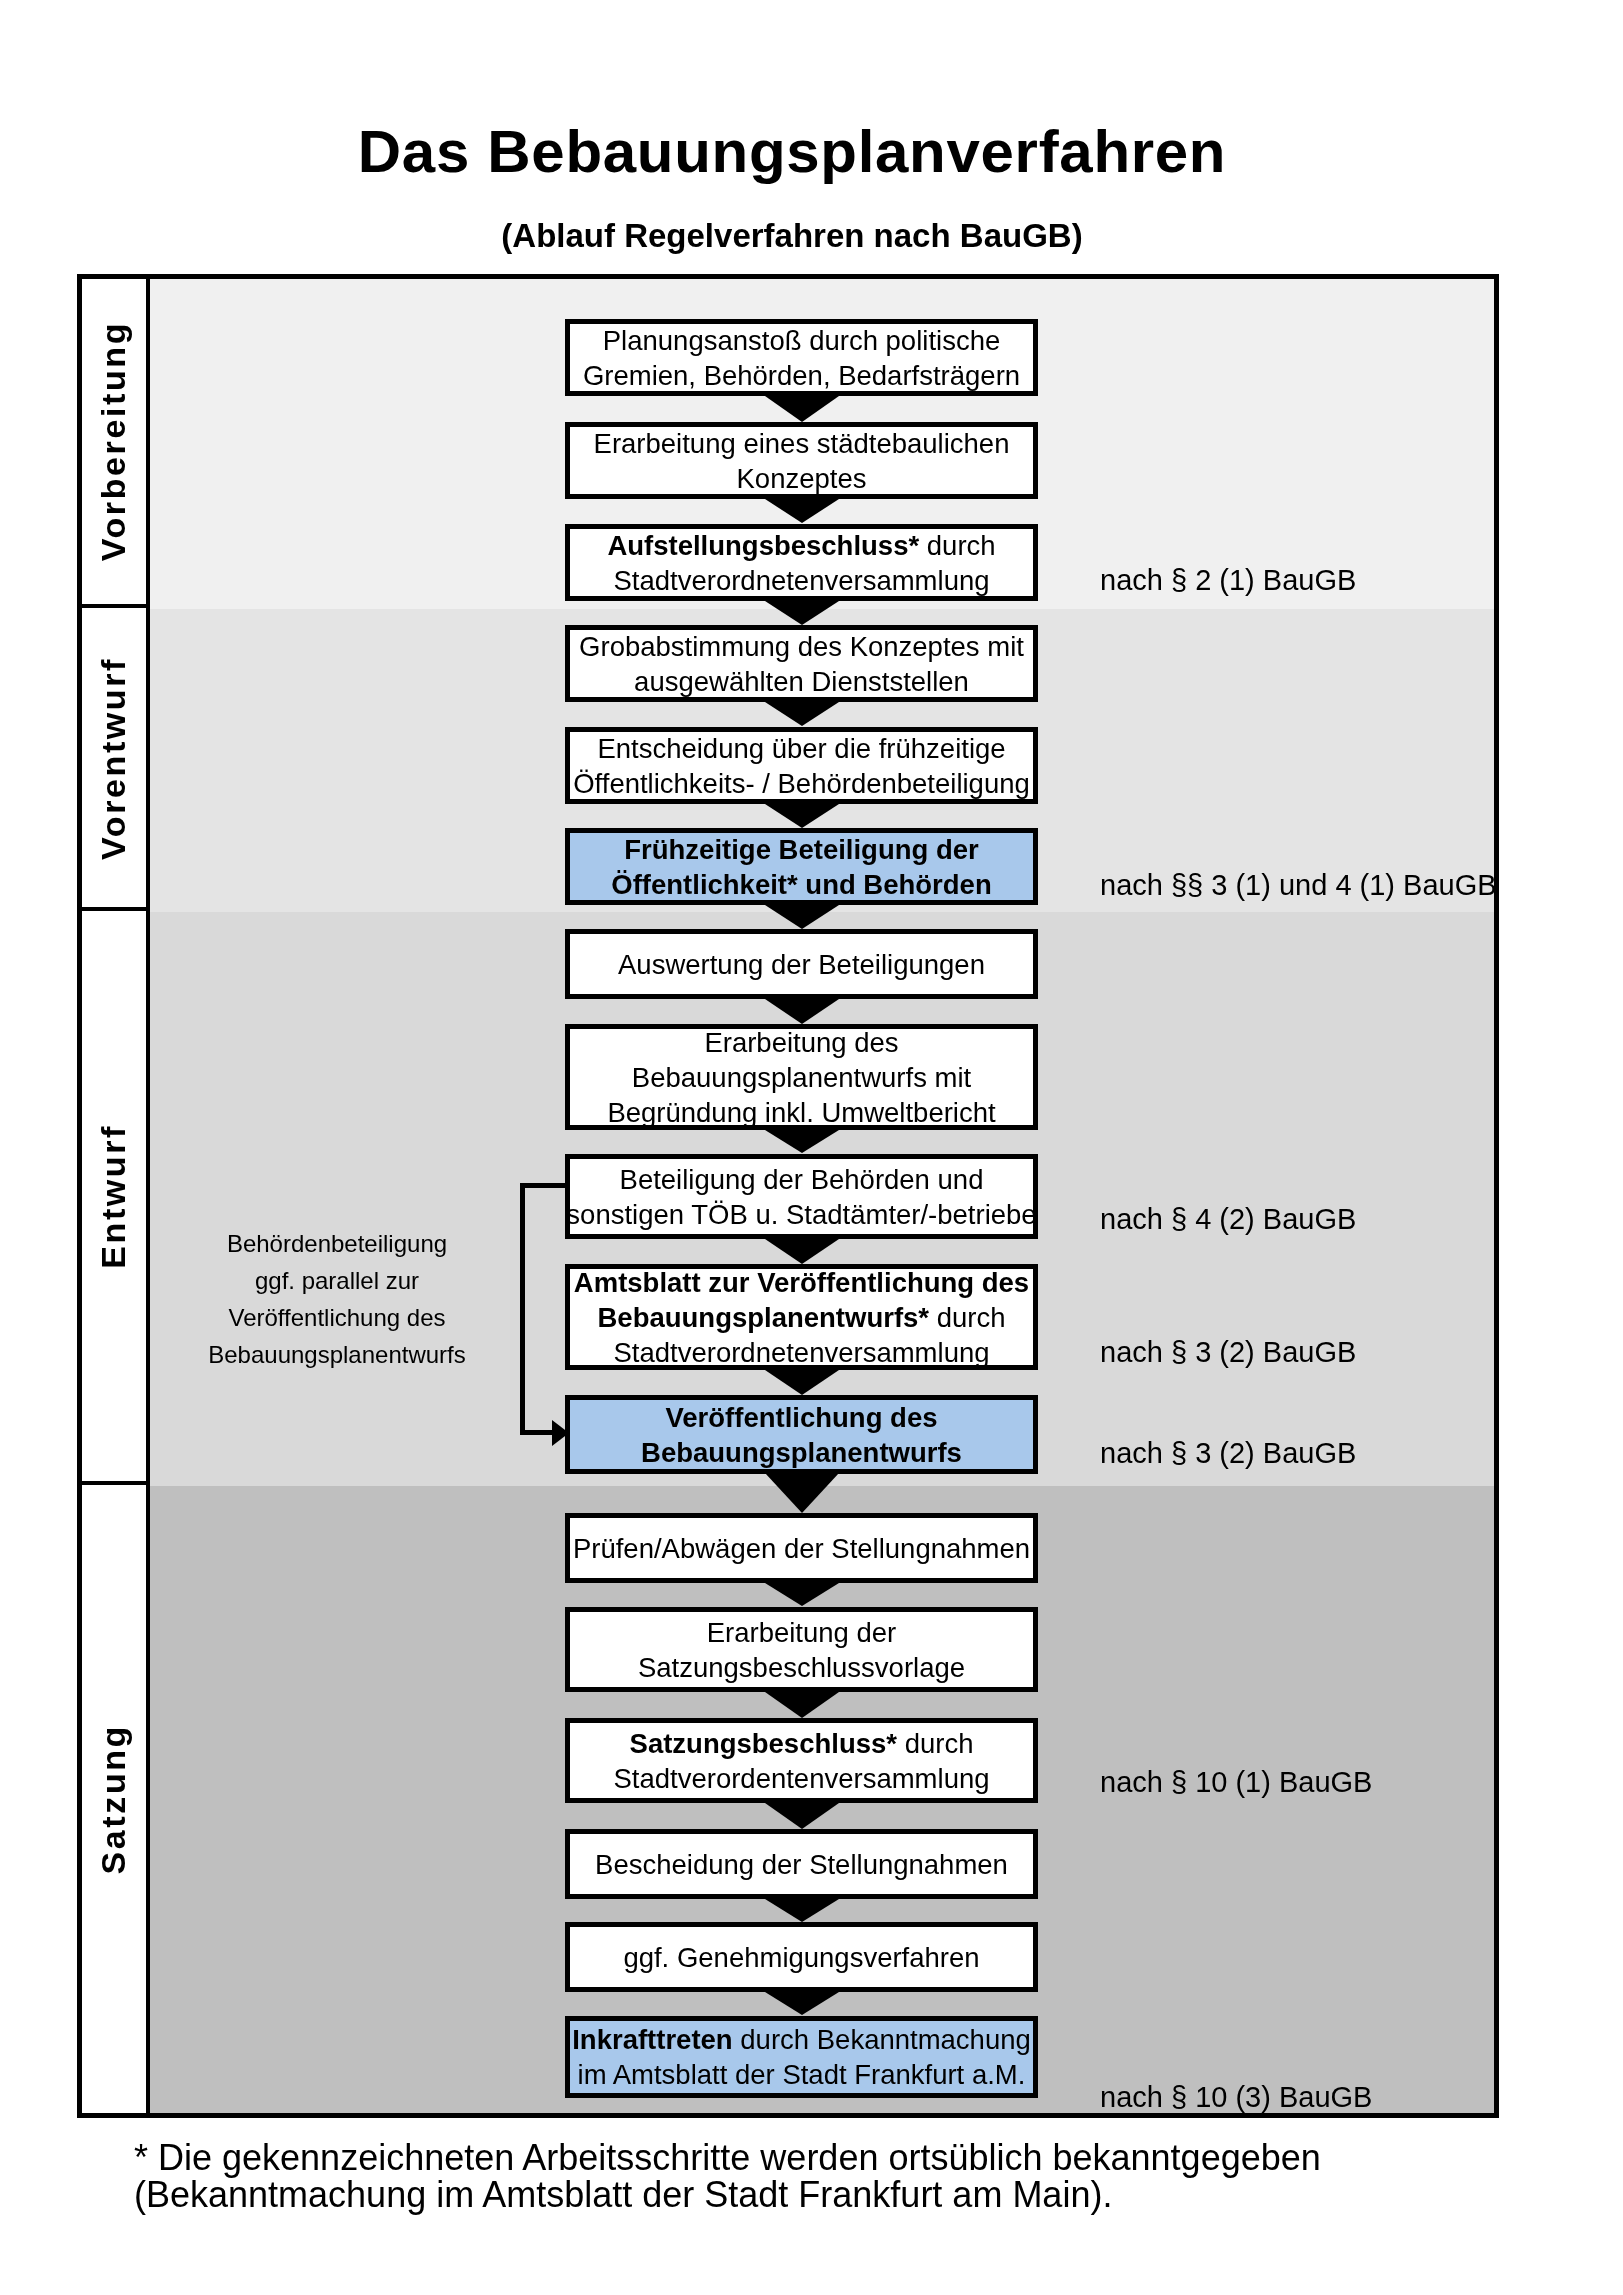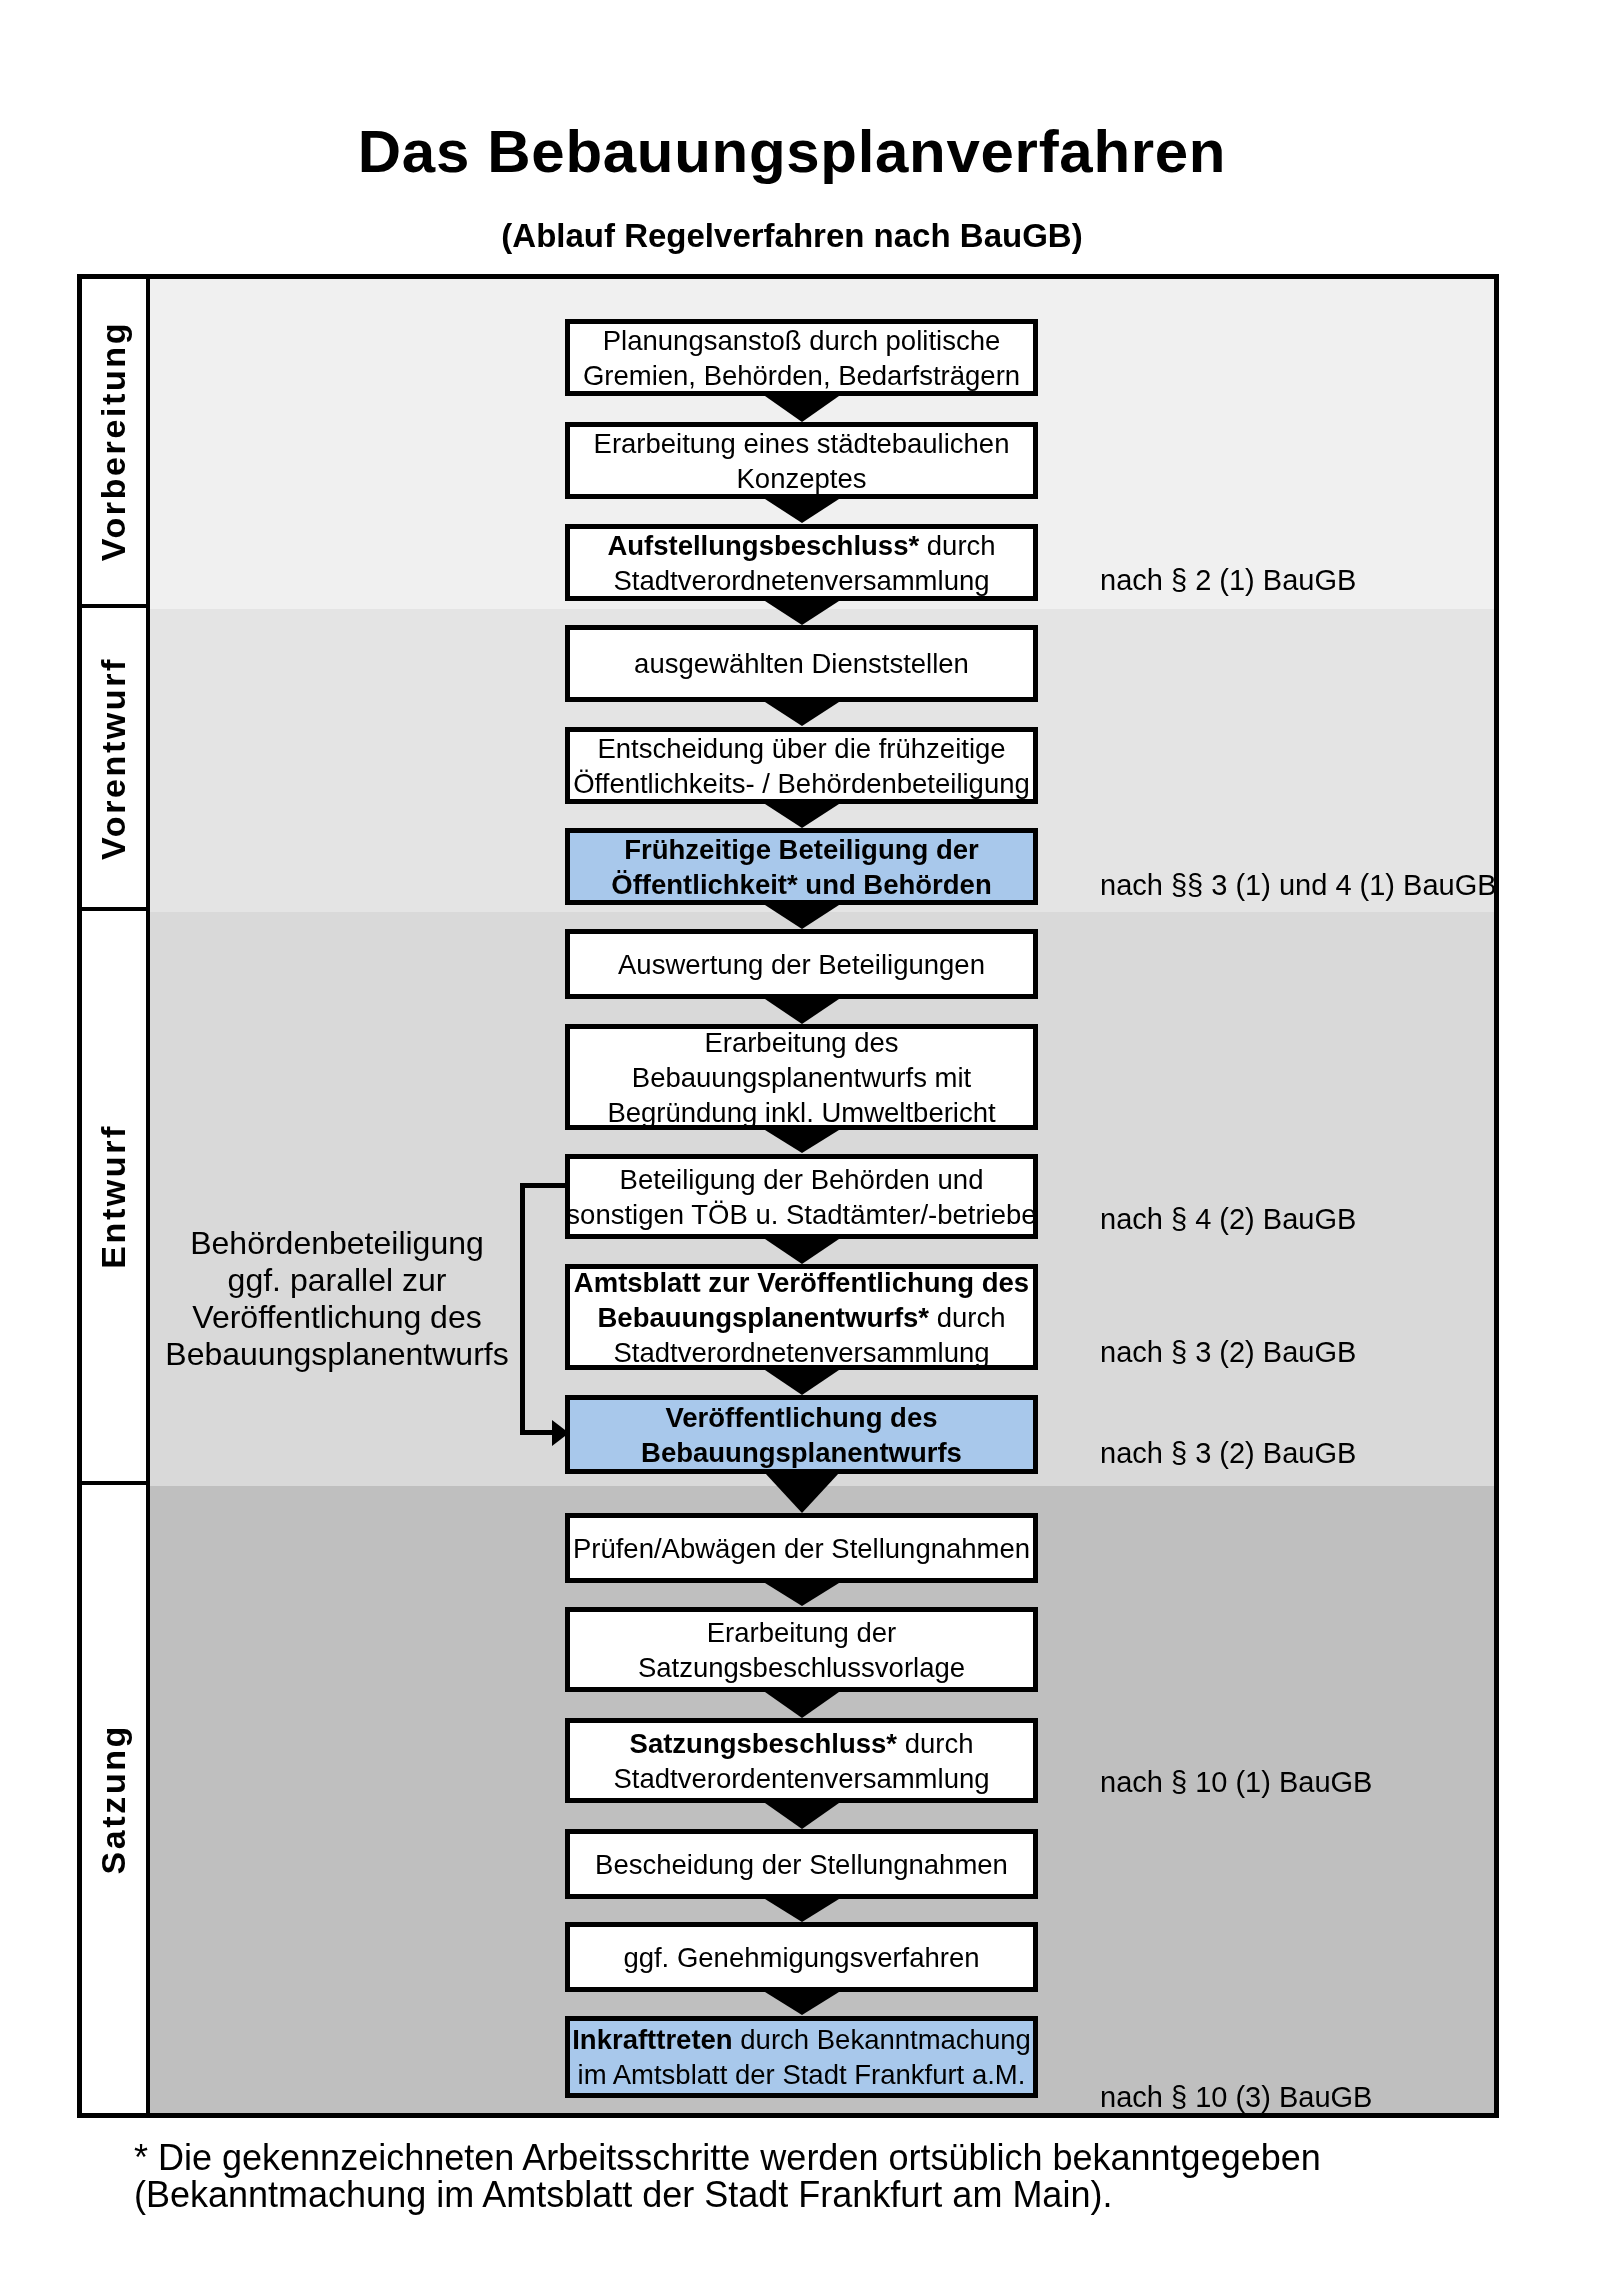--- a/index.html
+++ b/index.html
@@ -20,21 +20,21 @@
   .fbox{position:absolute;left:565px;width:473px;background:#fff;
         border:5.2px solid #000;box-sizing:border-box;
         display:flex;flex-direction:column;align-items:center;justify-content:center;
         text-align:center;font-size:27.5px;line-height:35px;}
   .fbox .line{white-space:nowrap;}
   .fbox .b{font-weight:bold;}
   .arrow{position:absolute;left:765px;width:0;height:0;
          border-left:37px solid transparent;border-right:37px solid transparent;}
   .lawref{position:absolute;left:1100px;font-size:29px;white-space:nowrap;}
   .sidenote{position:absolute;left:157px;top:1225px;width:360px;text-align:center;
-            font-size:32px;line-height:37px;}
+            font-size:24px;line-height:37px;}
   .conn{position:absolute;background:#000;}
   .conn-head{position:absolute;left:552px;top:1420px;width:0;height:0;
              border-top:13.7px solid transparent;border-bottom:13.7px solid transparent;
              border-left:17px solid #000;}
   .footnote{position:absolute;left:134px;top:2139px;width:1401px;
             font-size:36px;line-height:37px;}
 </style>
 </head>
 <body>
 
@@ -69,20 +69,21 @@
     </div>
   <div class="fbox" style="top:422px;height:77px;">
       <div class="line"><span>Erarbeitung eines städtebaulichen</span></div>
       <div class="line"><span>Konzeptes</span></div>
     </div>
   <div class="fbox" style="top:524px;height:77px;">
       <div class="line"><span class="b">Aufstellungsbeschluss*</span><span> durch</span></div>
       <div class="line"><span>Stadtverordnetenversammlung</span></div>
     </div>
   <div class="fbox" style="top:625px;height:77px;">
+      <div class="line"><span>Grobabstimmung des Konzeptes mit</span></div>
       <div class="line"><span>ausgewählten Dienststellen</span></div>
     </div>
   <div class="fbox" style="top:727px;height:77px;">
       <div class="line"><span>Entscheidung über die frühzeitige</span></div>
       <div class="line"><span>Öffentlichkeits- / Behördenbeteiligung</span></div>
     </div>
   <div class="fbox" style="top: 828px; height: 77px; background: rgb(168, 200, 235);">
       <div class="line"><span class="b">Frühzeitige Beteiligung der</span></div>
       <div class="line"><span class="b">Öffentlichkeit* und Behörden</span></div>
     </div>

